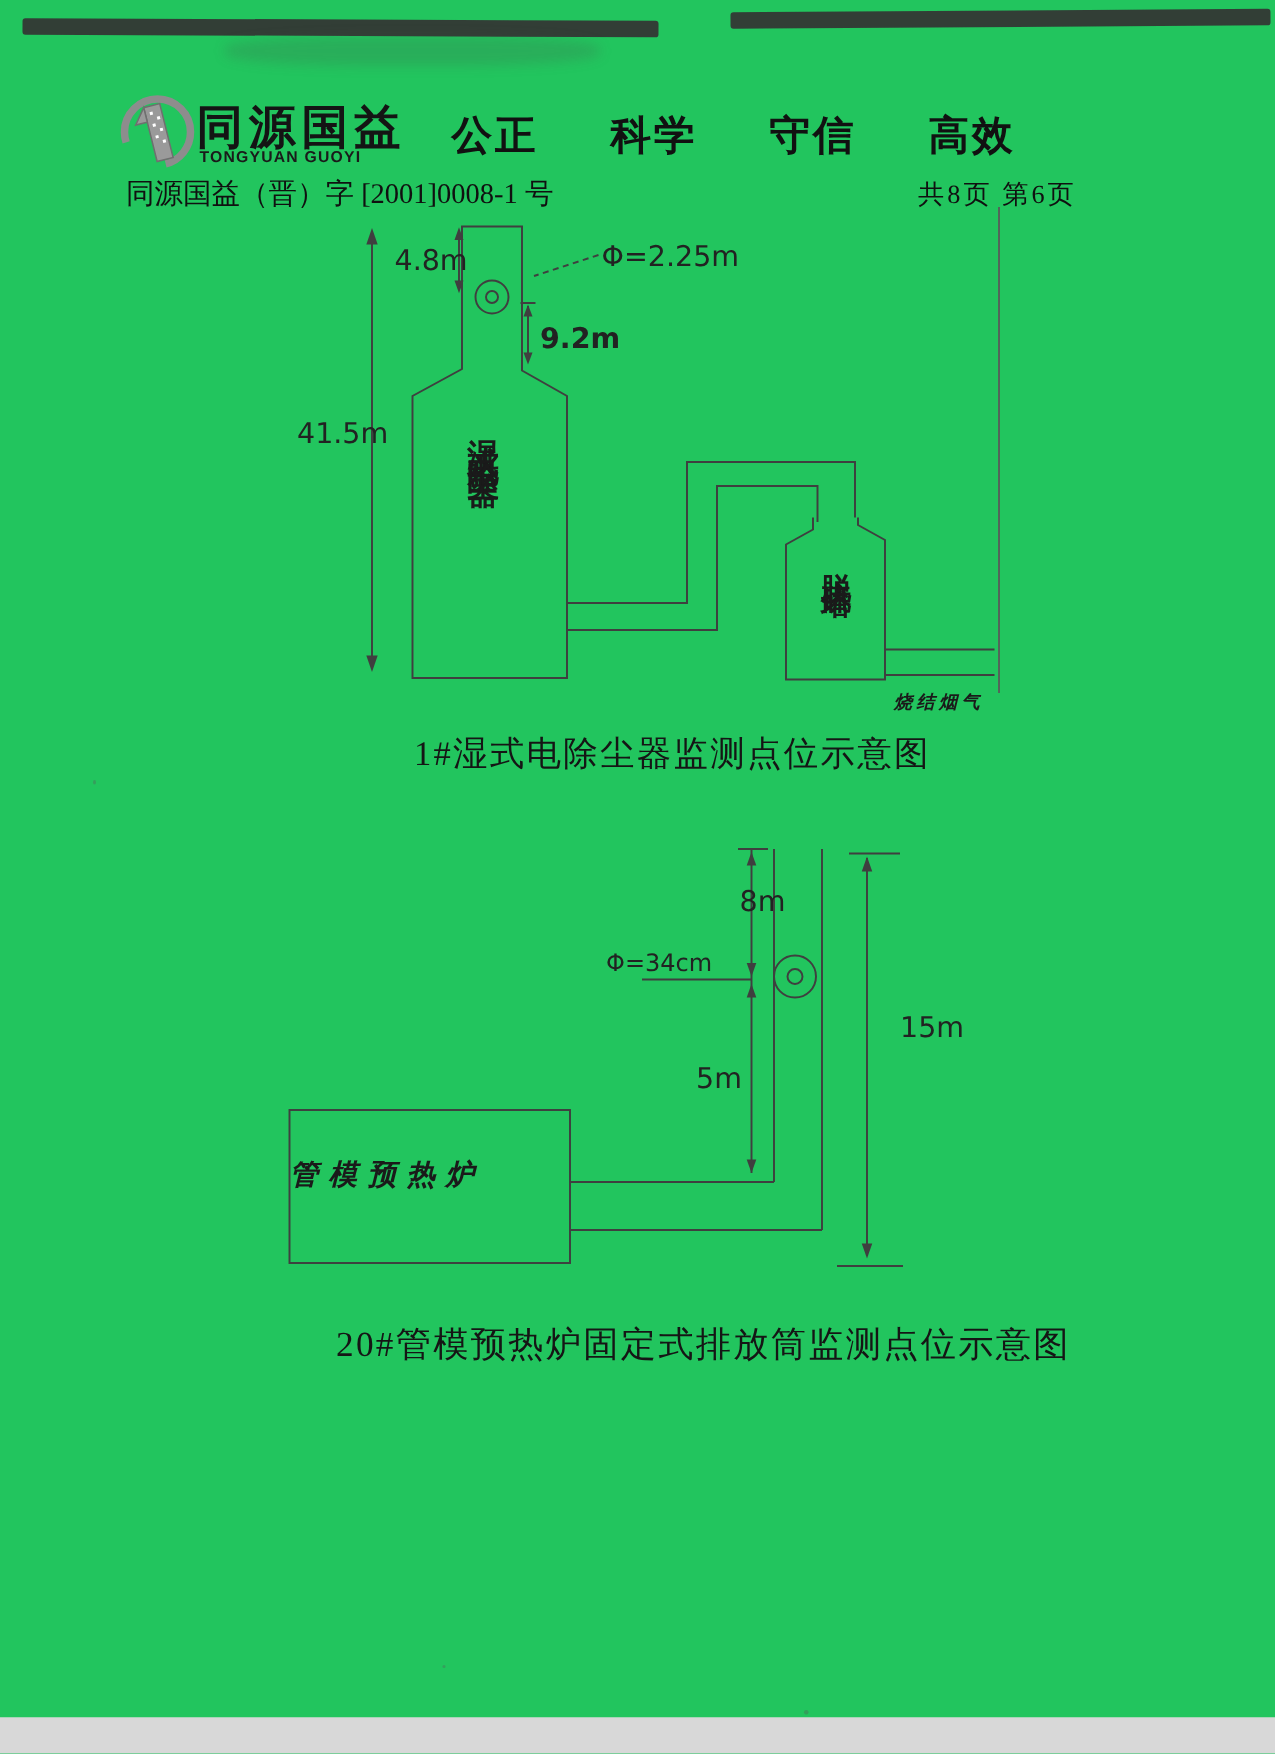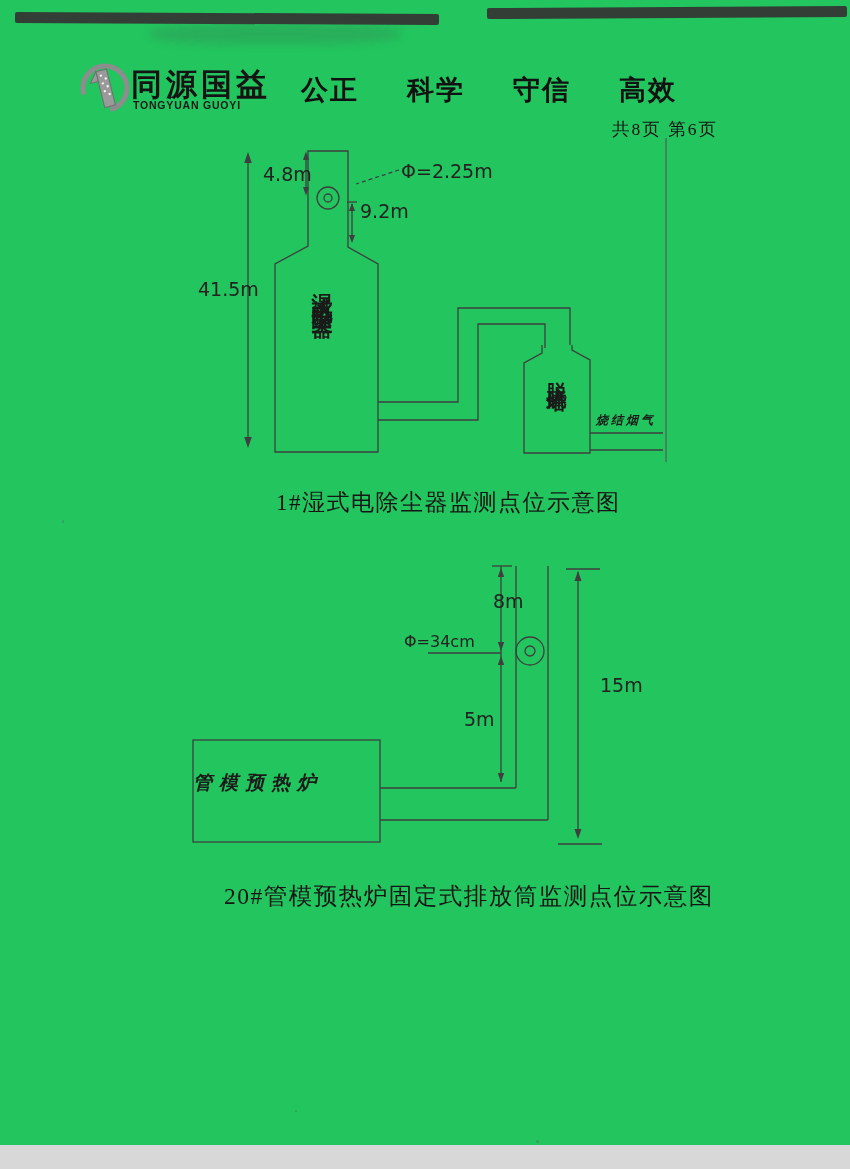--- a/index.html
+++ b/index.html
@@ -62,20 +62,21 @@
     </g>
   </svg>
   <div class="abs brand-cn" style="left:131px; top:64px;">同源国益</div>
   <div class="abs brand-en" style="left:133px; top:99px;">TONGYUAN GUOYI</div>
   <div class="abs slogan" style="left:301px; top:72px;gap:48px;">
     <span>公正</span>
     <span>科学</span>
     <span>守信</span>
     <span>高效</span>
   </div>
+  <div class="abs docnum" style="left:84px; top:116px;">同源国益（晋）字 [2001]0008-1 号</div>
   <div class="abs pageinfo" style="left:612px; top:117px;">共8页  第6页</div>
 
   <svg width="850" height="1169" viewBox="0 0 850 1169">
 
     <g>
       <polygon class="lw" points="308,151 348,151 348,247 378,264 378,452 275,452 275,264 308,246"></polygon>
     </g>
 
     <g>
       <line class="lw" x1="248" y1="156" x2="248" y2="444"></line>
@@ -151,25 +152,25 @@
     <rect class="lw" x="193" y="740" width="187" height="102" stroke-width="1.6"></rect>
 
     <g>
       <line class="lw" x1="380" y1="788" x2="516" y2="788"></line>
       <line class="lw" x1="380" y1="820" x2="548" y2="820"></line>
     </g>
   </svg>
 
   <div class="abs dim" style="left:198px; top:278px;">41.5m</div>
   <div class="abs dim" style="left:263px; top:163px;">4.8m</div>
-  <div class="abs dim" style="left:360px; top:200px;">9.2m</div>
+  <div class="abs dim" style="left:360px; top:215px;font-weight:bold;">9.2m</div>
   <div class="abs dim" style="left:401px; top:160px;">Φ=2.25m</div>
   <div class="abs vlabel" style="left:308px; top:276px; font-size:21px;">湿式电除尘器</div>
   <div class="abs vlabel" style="left:544px; top:366px; font-size:20px;">脱硫塔</div>
-  <div class="abs hw" style="left:596px; top:412px; font-size:12px; letter-spacing:3px; font-style:italic;">烧结烟气</div>
+  <div class="abs hw" style="left:596px; top:460px; font-size:12px; letter-spacing:3px; font-style:italic;">烧结烟气</div>
   <div class="abs caption" style="left:276px; top:487px;">1#湿式电除尘器监测点位示意图</div>
 
   <div class="abs dim" style="left:493px; top:590px;">8m</div>
   <div class="abs dim-sm" style="left:404px; top:632px;">Φ=34cm</div>
   <div class="abs dim" style="left:464px; top:708px;">5m</div>
   <div class="abs dim" style="left:568px; top:674px;margin-left:32px;">15m</div>
   <div class="abs hw" style="left:193px; top:770px; width:187px; text-align:left; font-size:19px; letter-spacing:7px; font-style:italic;">管模预热炉</div>
   <div class="abs caption" style="left:224px; top:880px; font-size:23.5px;">20#管模预热炉固定式排放筒监测点位示意图</div>
 
 </div>

